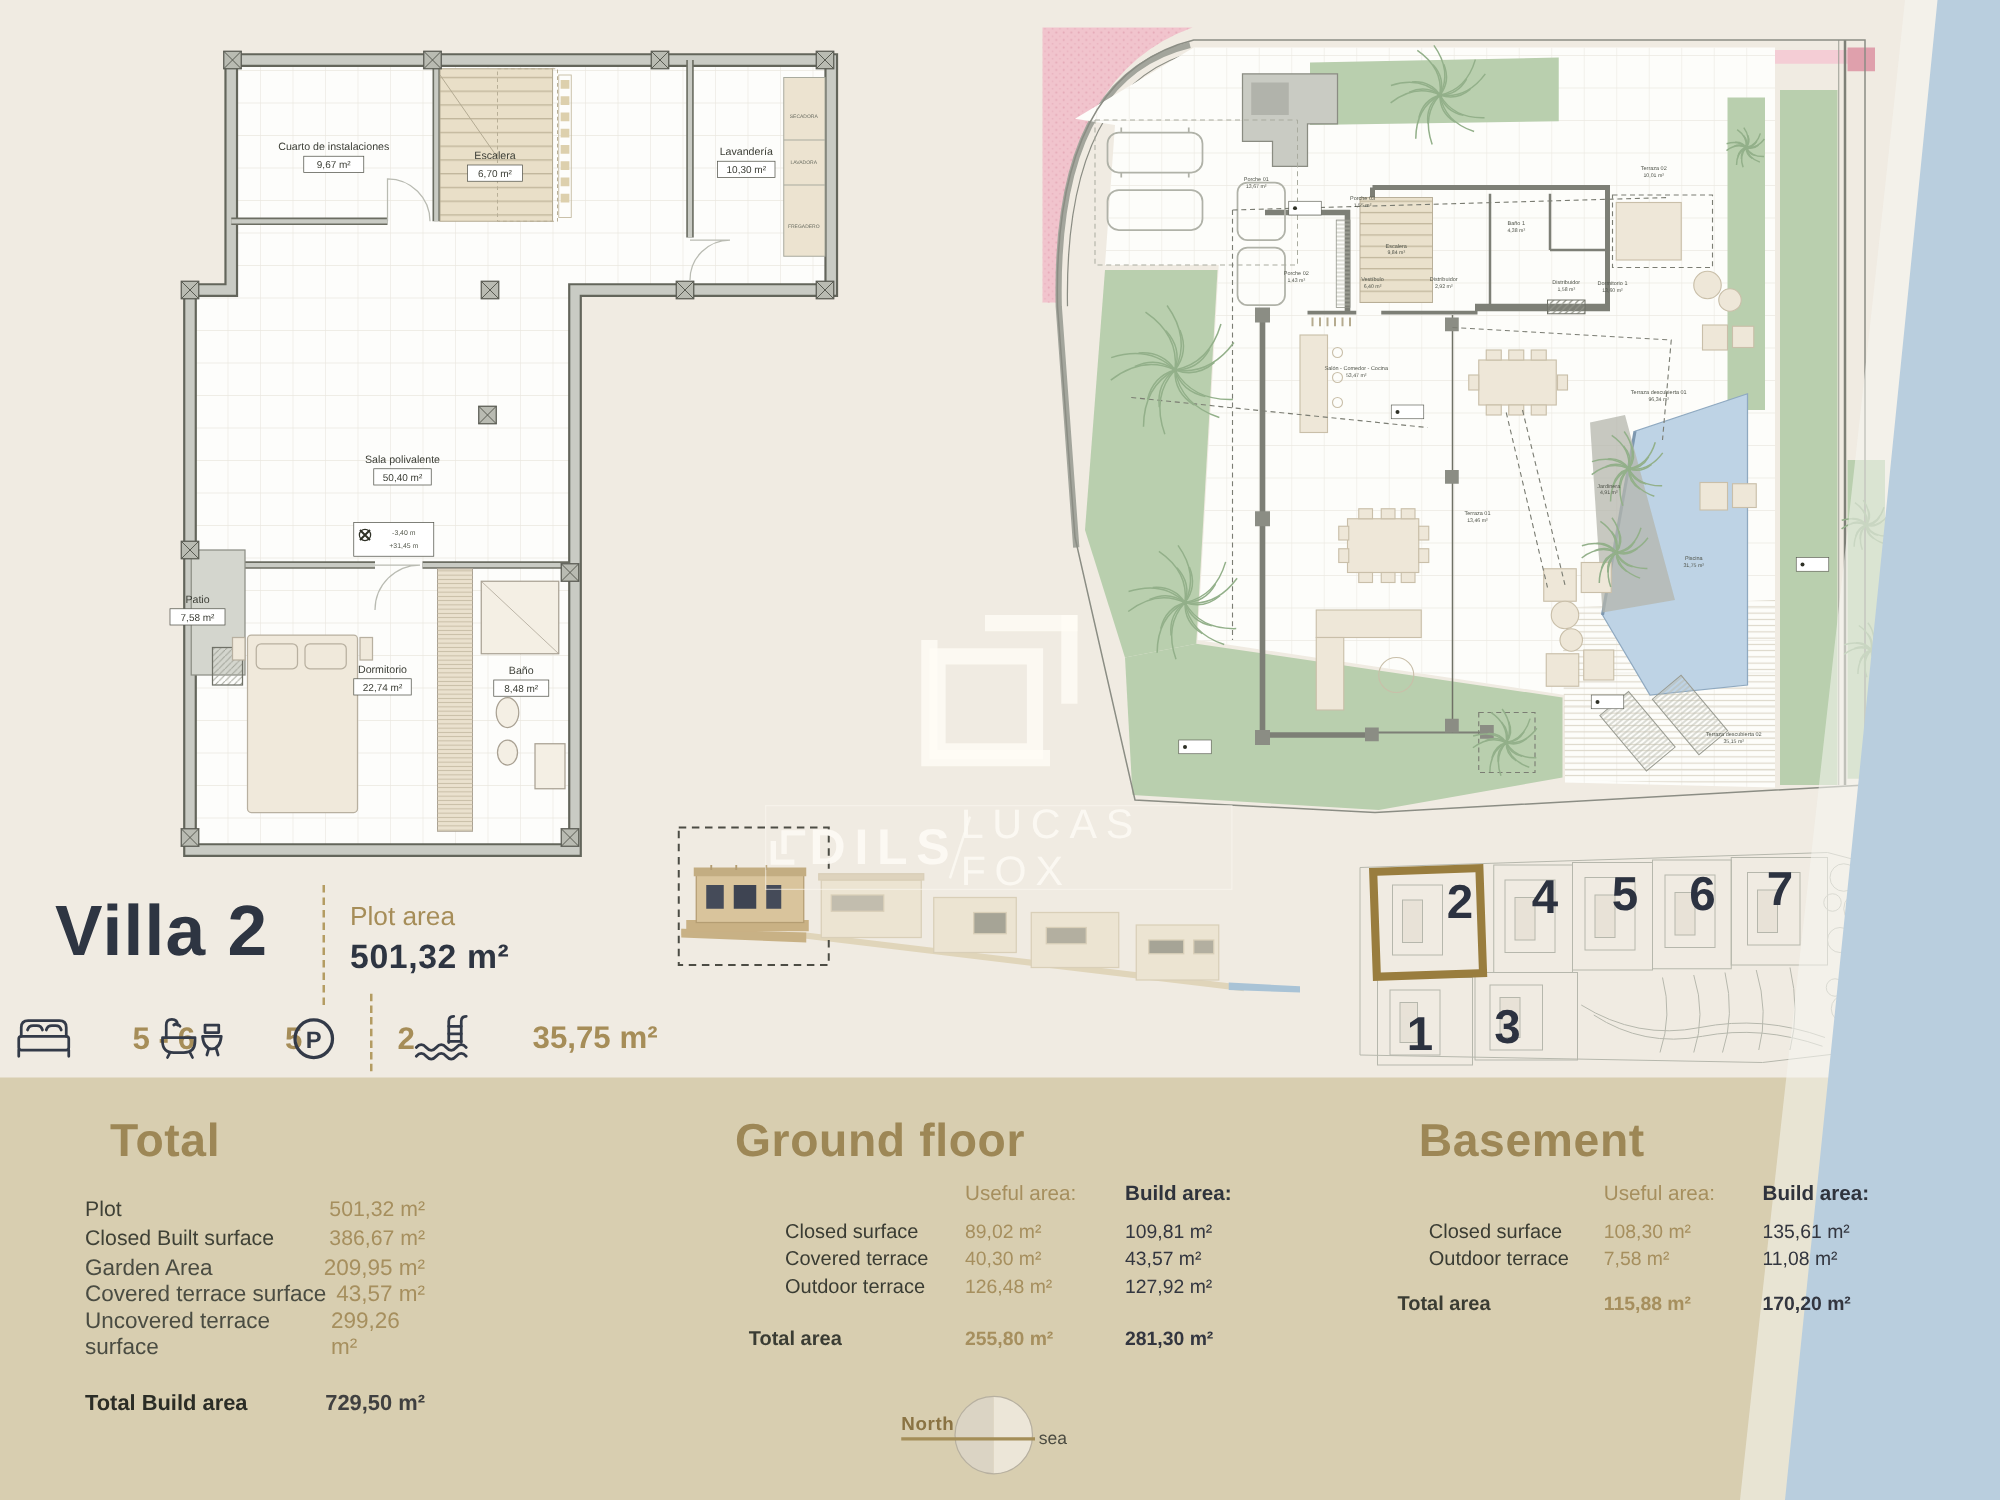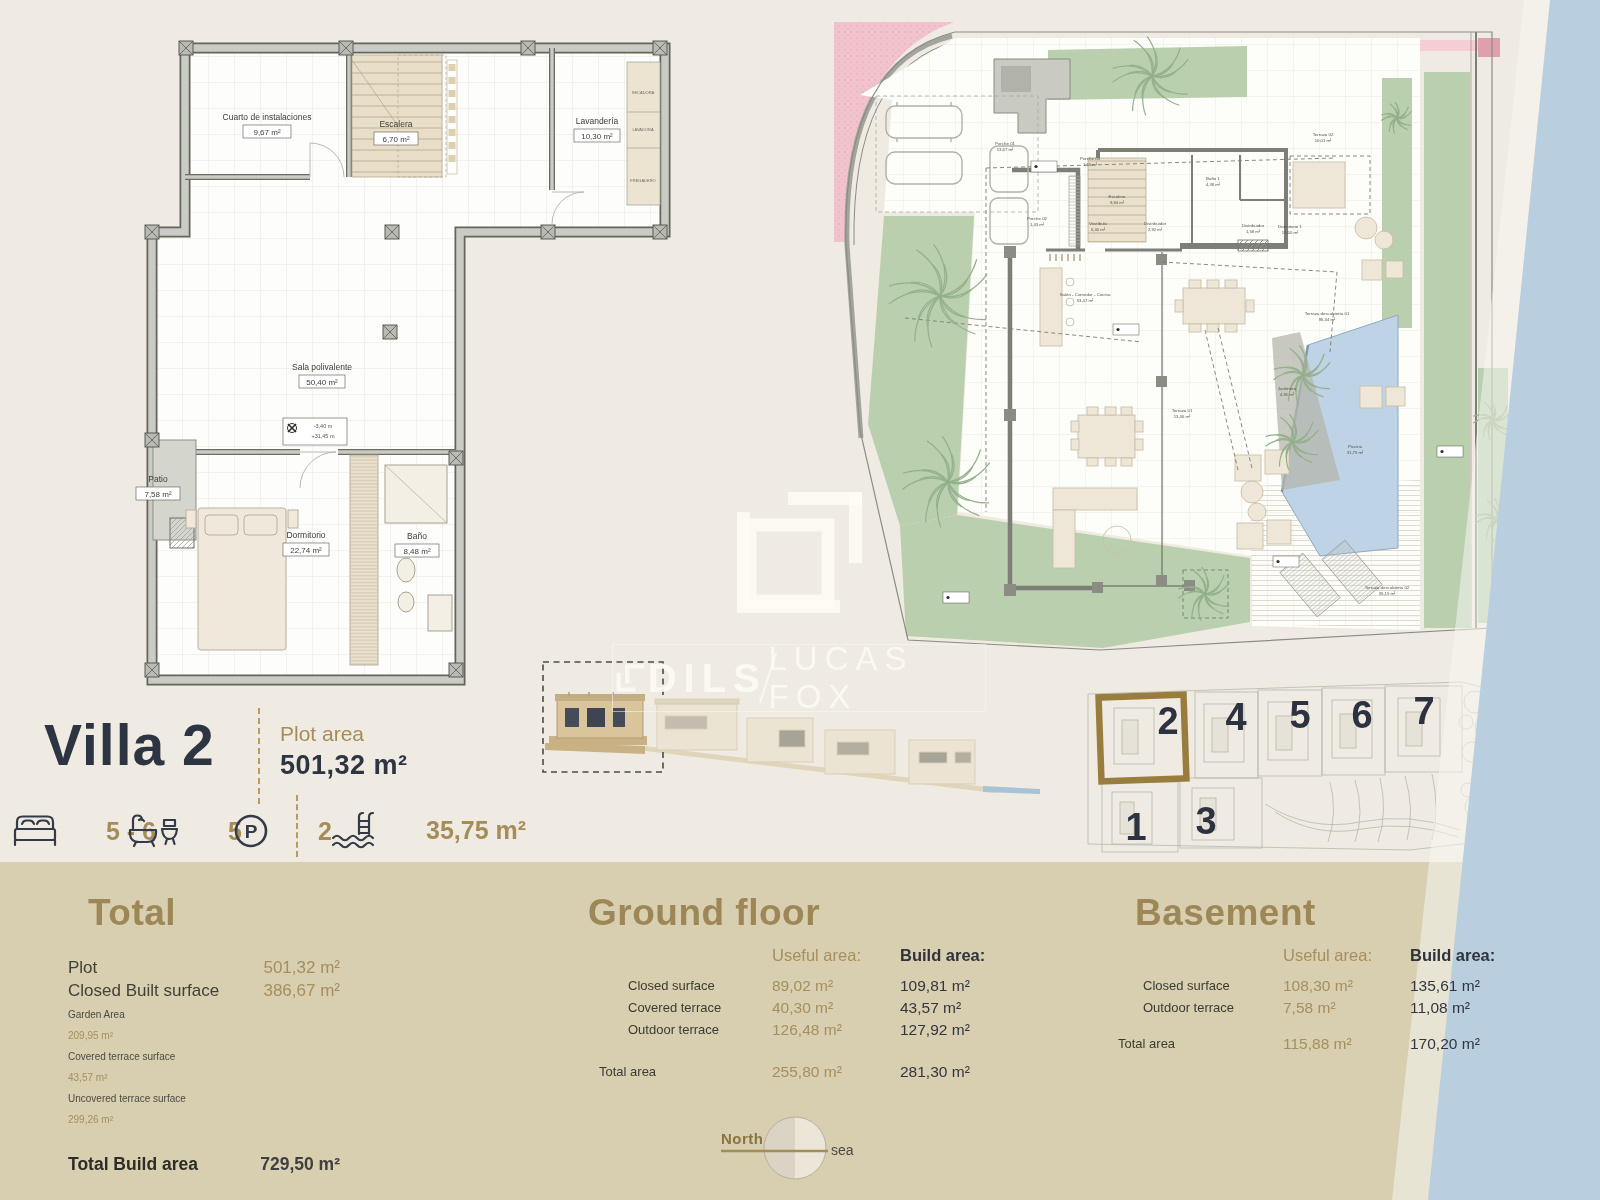--- a/index.html
+++ b/index.html
@@ -20,33 +20,33 @@
   .feat .num{font-size:25px;font-weight:700;color:#a68d58;margin-left:40px;}
   .feat svg{stroke:#333a48;fill:none;stroke-width:2.2;stroke-linecap:round;stroke-linejoin:round;}
 
   
   .band{left:0;top:862px;width:1600px;height:338px;background:#d8ceb0;z-index:4;}
   .sea-svg{left:0;top:0;z-index:5;pointer-events:none;}
   .sechead{font-size:37px;font-weight:700;color:#9d8756;letter-spacing:.5px;z-index:6;}
   .tbl{z-index:6;color:#3f4136;}
   .trow{display:flex;justify-content:space-between;align-items:baseline;}
   .lg{font-size:17px;line-height:23px;justify-content:space-between;}
-  .sm{font-size:10px;line-height:21px;color:#4a4c42;flex-direction:column;}
+  .sm{font-size:18px;line-height:21px;color:#4a4c42;}
   .goldv{color:#a68f5e;}
   .totrow{font-weight:700;font-size:17.5px;color:#2b2d26;}
   .totrow .goldv{color:#404040;}
   .grid3{display:grid;z-index:6;}
   .g-ground{grid-template-columns:173px 128px 120px;}
   .g-base{grid-template-columns:165px 127px 120px;}
   .ghead-u{color:#a68f5e;font-size:16.5px;}
   .ghead-b{color:#2f333c;font-weight:700;font-size:16.5px;}
-  .gl{font-size:13px;color:#3a3c33;line-height:22px;}
+  .gl{font-size:16px;color:#3a3c33;line-height:22px;}
   .gu{font-size:15.5px;line-height:22px;color:#a68f5e;}
   .gb{font-size:15.5px;line-height:22px;color:#33363f;}
-  .gt{font-weight:400;}
+  .gt{font-weight:700;}
 
   
   .wm-logo{z-index:3;}
   .wm-brand{left:612px;top:644px;width:372px;height:66px;z-index:3;
      border:1px solid rgba(252,248,240,.55);display:flex;align-items:center;justify-content:center;
      color:rgba(253,250,244,.92);}
   .wm-brand .t1{font-size:40px;font-weight:600;letter-spacing:7px;}
   .wm-brand .t2{font-size:33px;font-weight:500;letter-spacing:7px;color:rgba(253,250,244,.85);}
   .wm-slash{width:2px;height:52px;background:rgba(253,250,244,.8);transform:rotate(18deg);}
 

